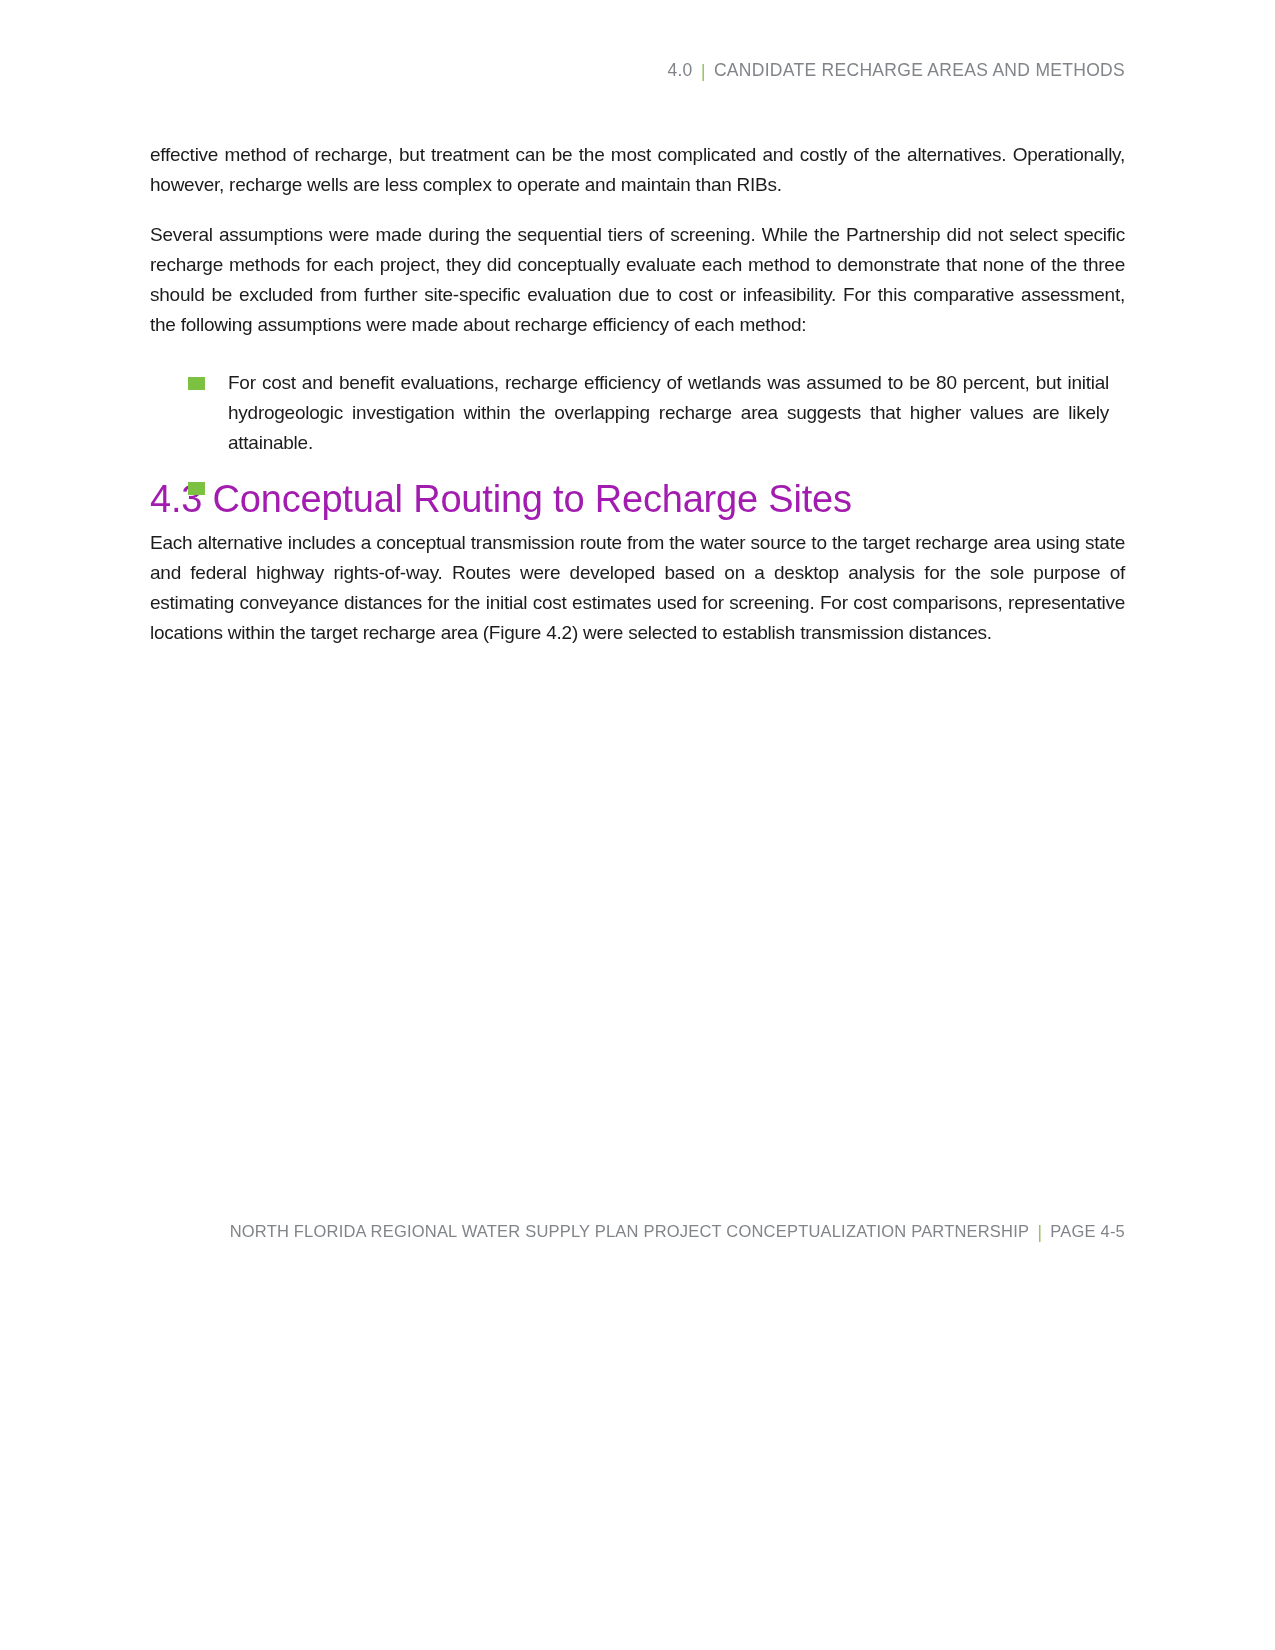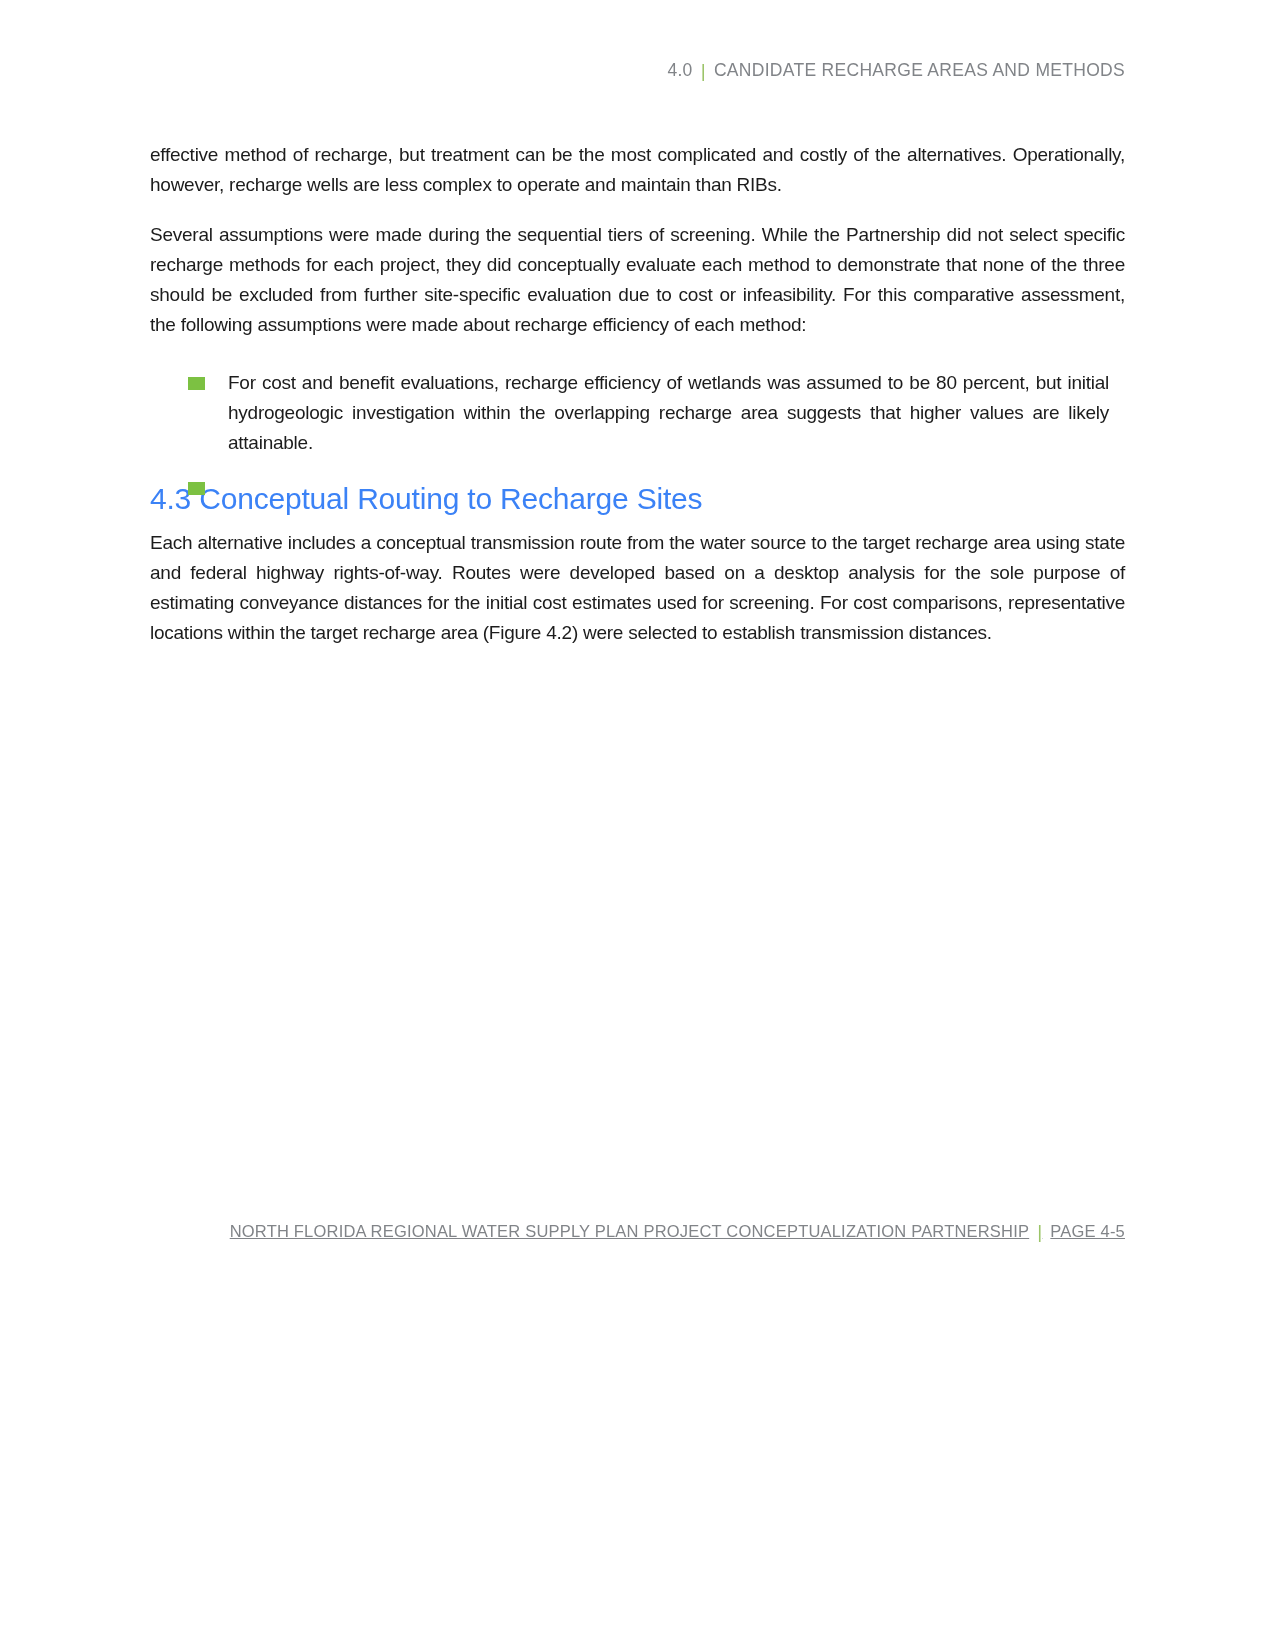--- a/index.html
+++ b/index.html
@@ -56,37 +56,36 @@
   .bullet-square {
     position: absolute;
     left: 38px;
     top: 9px;
     width: 17px;
     height: 13px;
     background: #7cc142;
   }
   .section-heading {
     margin: 22px 0 10px 0;
-    font-size: 30px;
+    font-size: 38px;
     line-height: 38px;
     font-weight: 400;
     letter-spacing: -0.2px;
-    color: #3b82f6;
+    color: #a21caf;
   }
   
   .page-footer {
     position: absolute;
     bottom: 80px;
     right: 150px;
     font-size: 16.5px;
     line-height: 22px;
     color: #818488;
     letter-spacing: 0.2px;
     white-space: nowrap;
-    text-decoration: underline;
   }
 </style>
 </head>
 <body>
 
 <div class="page">
 
   <div class="page-header">
     <span>4.0</span><span class="meta-sep">|</span><span>CANDIDATE RECHARGE AREAS AND METHODS</span>
   </div>

